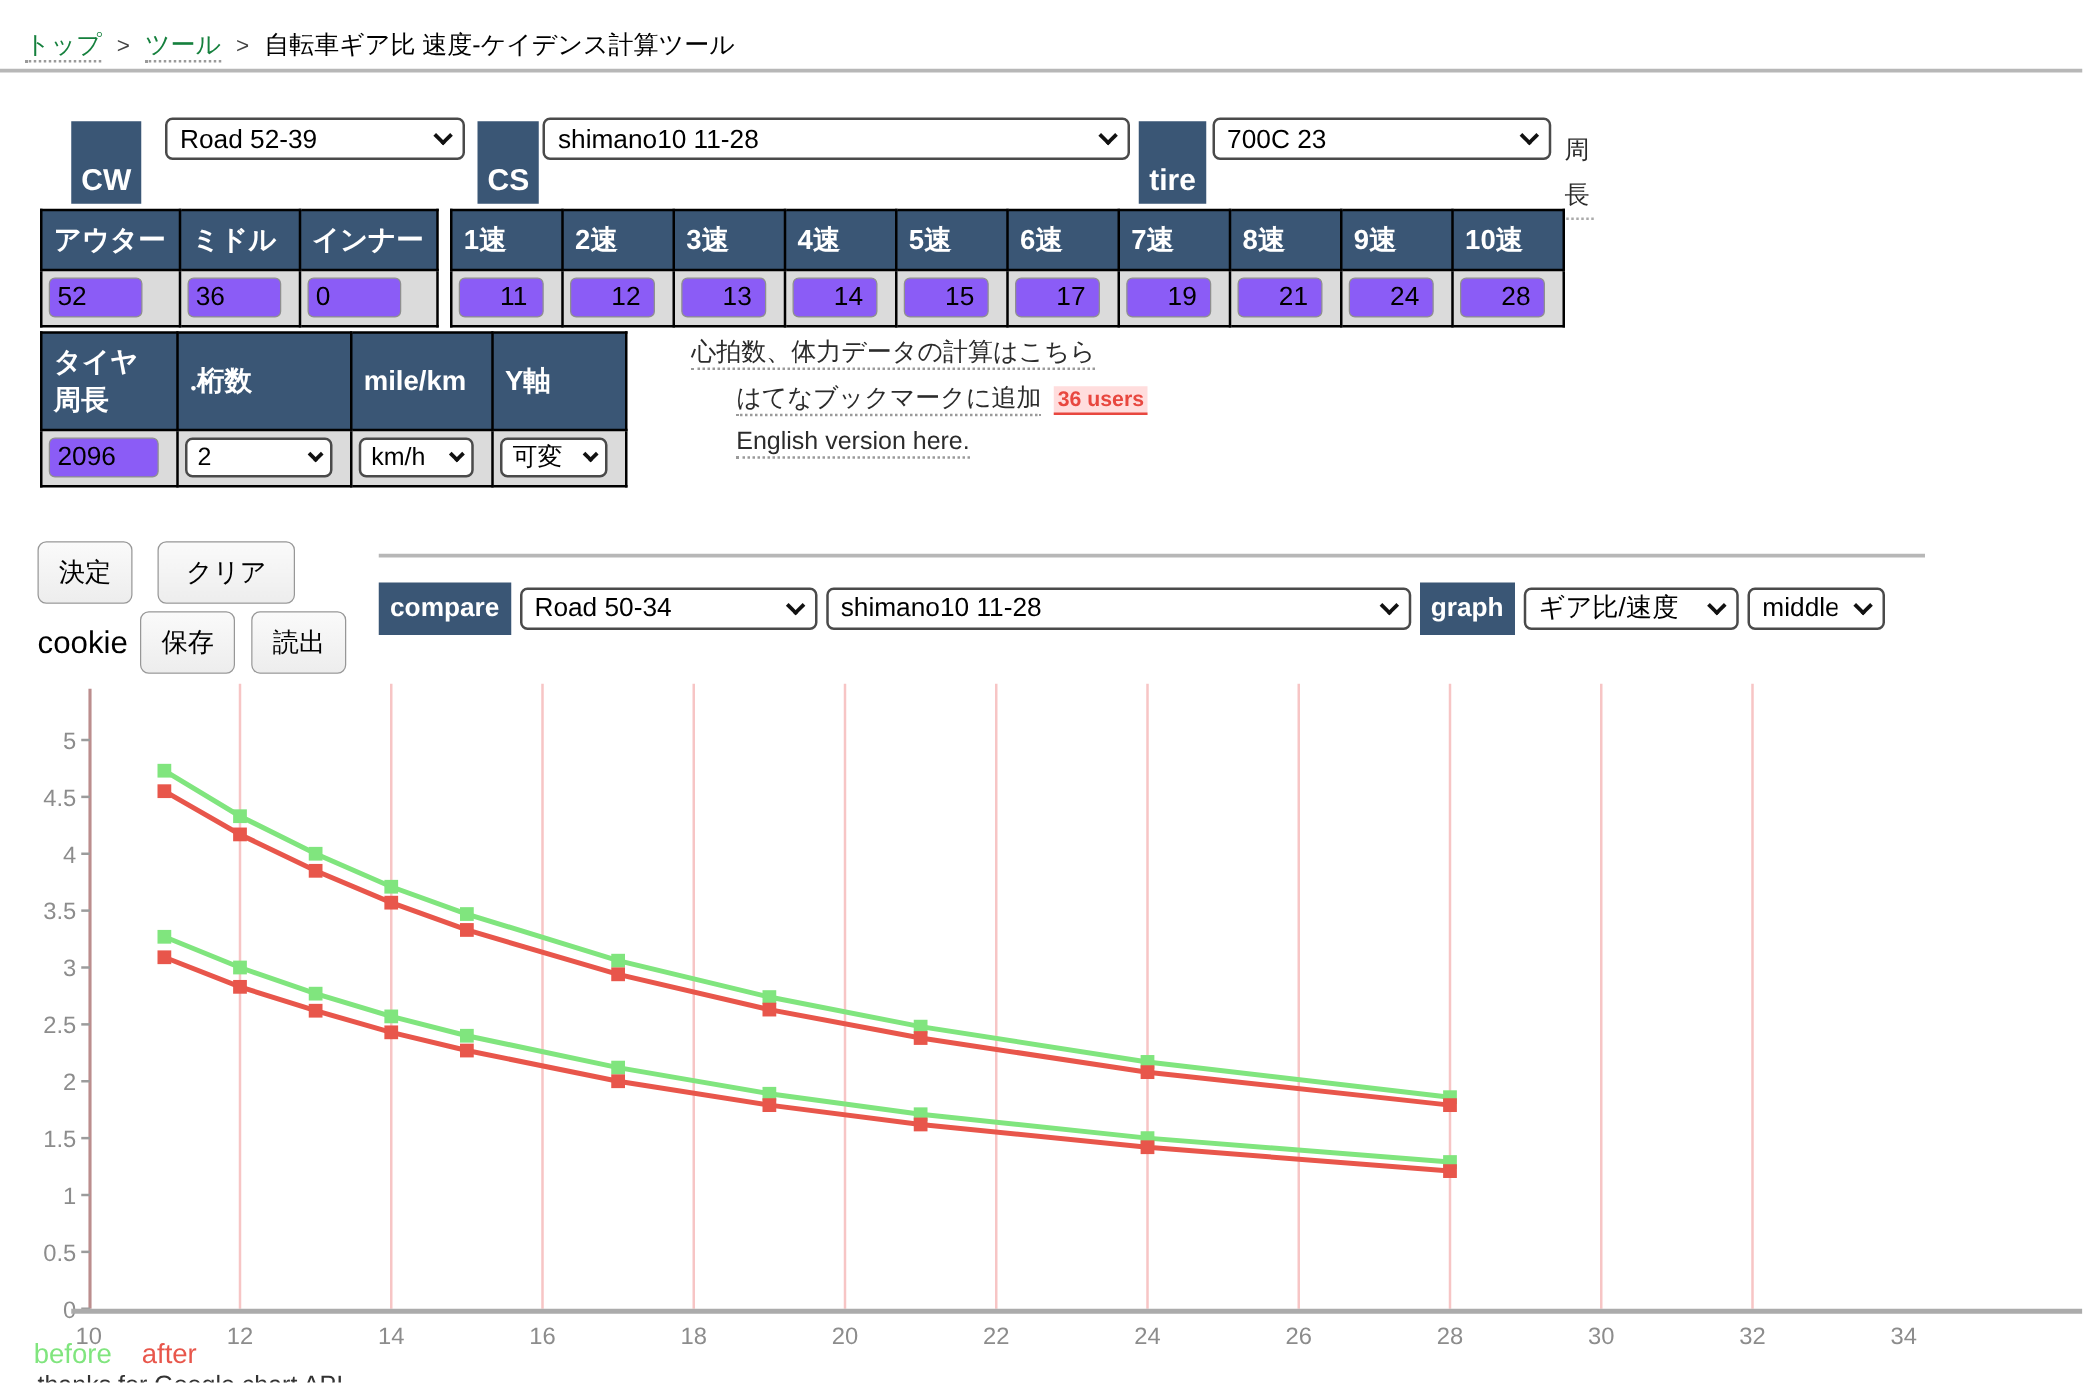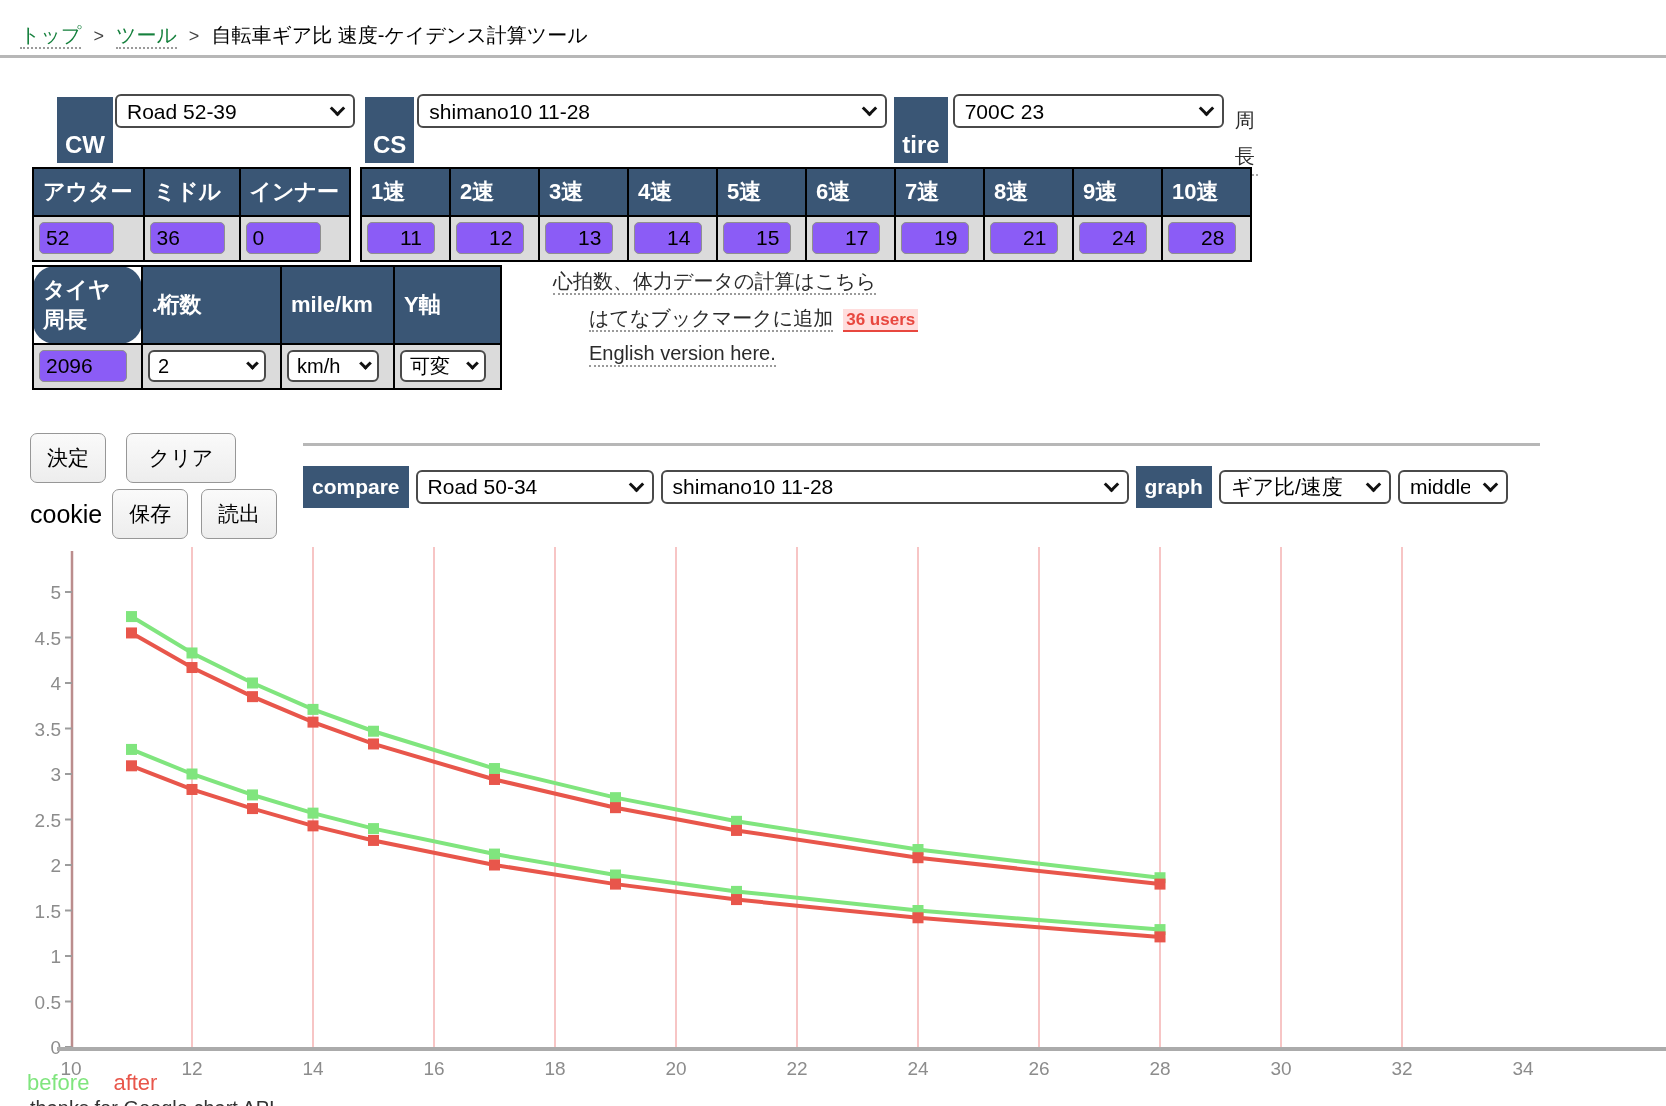--- a/index.html
+++ b/index.html
@@ -38,21 +38,21 @@
 
   
   .tables-row { position:absolute; left:32px; top:167px; display:flex; gap:9px; align-items:flex-start; }
   table.cfg { border-collapse:collapse; border:2px solid #000; }
   table.cfg th { border:2px solid #000; background:#3a5675; color:#fff; font-size:22px; font-weight:700;
     text-align:left; padding:8px 10px 8px 9px; white-space:nowrap; }
   table.cfg td { border:2px solid #000; background:#dbdbdb; padding:5px 14px 6px 5px; vertical-align:middle; }
   .tin { font-size:21px; height:32px; border:1px solid #8f8f8f; border-radius:5px; padding:0 6px;
     font-family:inherit; background:#8b5cf6; color:#000; }
   .win75 { width:75px; } .win68 { width:68px;padding-left:32px; } .win88 { width:88px; }
-  table.cfg th.wrapcell { white-space:normal; width:104px;border-radius:22px; }
+  table.cfg th.wrapcell { white-space:normal; width:104px; }
   table.cfg th.w-digits { min-width:116px;font-family:Liberation Serif, serif; } table.cfg th.w-unit { min-width:88px; } table.cfg th.w-yaxis { min-width:80px; }
   .optrow { position:absolute; left:32px; top:265px; }
 
   
   .links { position:absolute; left:553px; top:268px; font-size:20px; }
   .links .ln { margin-bottom:10px; }
   .links .indent { padding-left:36px; }
   .jp-link { color:#2b2b2b; text-decoration:none; border-bottom:2px dotted #9a9a9a; padding-bottom:1px; cursor:pointer; }
   .users-badge { color:#e8473f; background:#ffdddd; font-weight:700; font-size:17px;
     border-bottom:2px solid #e8473f; padding:1px 3px; margin-left:10px; text-decoration:none; cursor:pointer; }
@@ -79,21 +79,21 @@
 </head>
 <body>
 
 <div class="breadcrumb">
   <a class="crumb-link">トップ</a><span class="crumb-sep">&gt;</span><a class="crumb-link">ツール</a><span class="crumb-sep">&gt;</span><span class="crumb-current">自転車ギア比 速度-ケイデンス計算ツール</span>
 </div>
 <div class="top-divider"></div>
 
 <div class="row1">
   <div class="th-label">CW</div>
-  <span class="sel w240" style="margin-left:2px;">
+  <span class="sel w240" style="margin-left:19px;">
     <select><option>Road 52-39</option></select>
     <span class="chev"></span>
   </span>
   <div class="th-label" style="margin-left:10px;">CS</div>
   <span class="sel w470" style="margin-left:3px;">
     <select><option>shimano10 11-28</option></select>
     <span class="chev"></span>
   </span>
   <div class="th-label" style="margin-left:7px;">tire</div>
   <span class="sel w271" style="margin-left:5px;">

